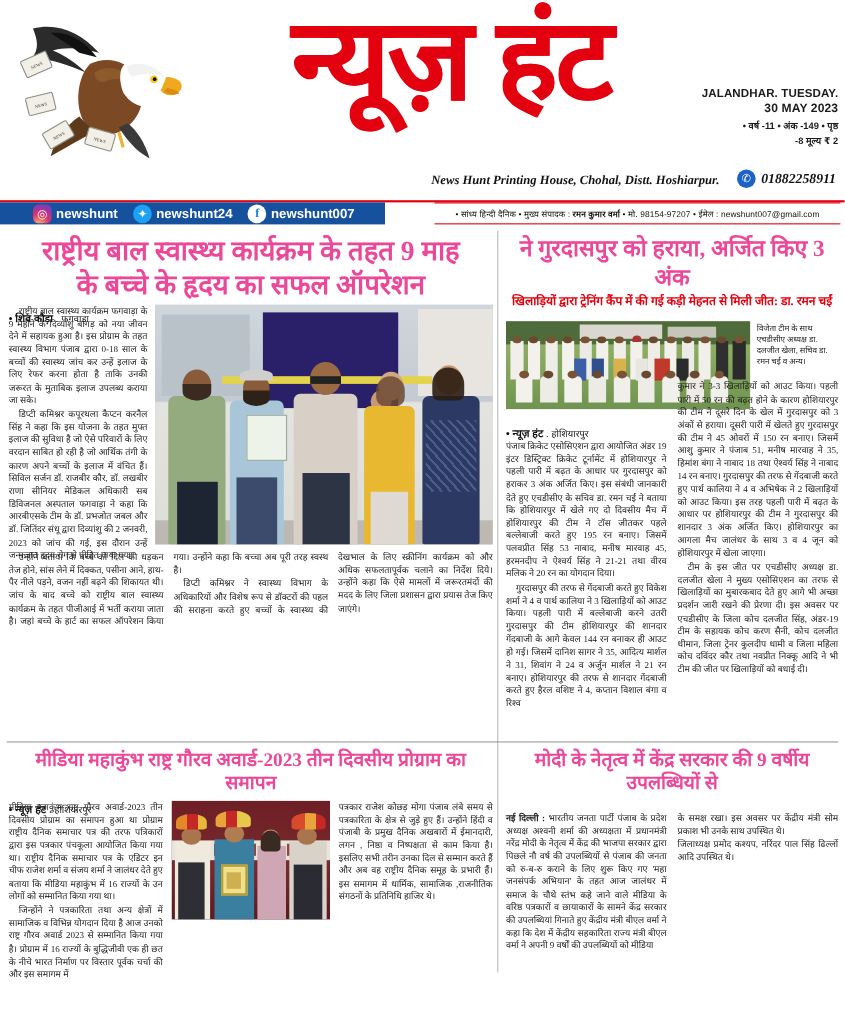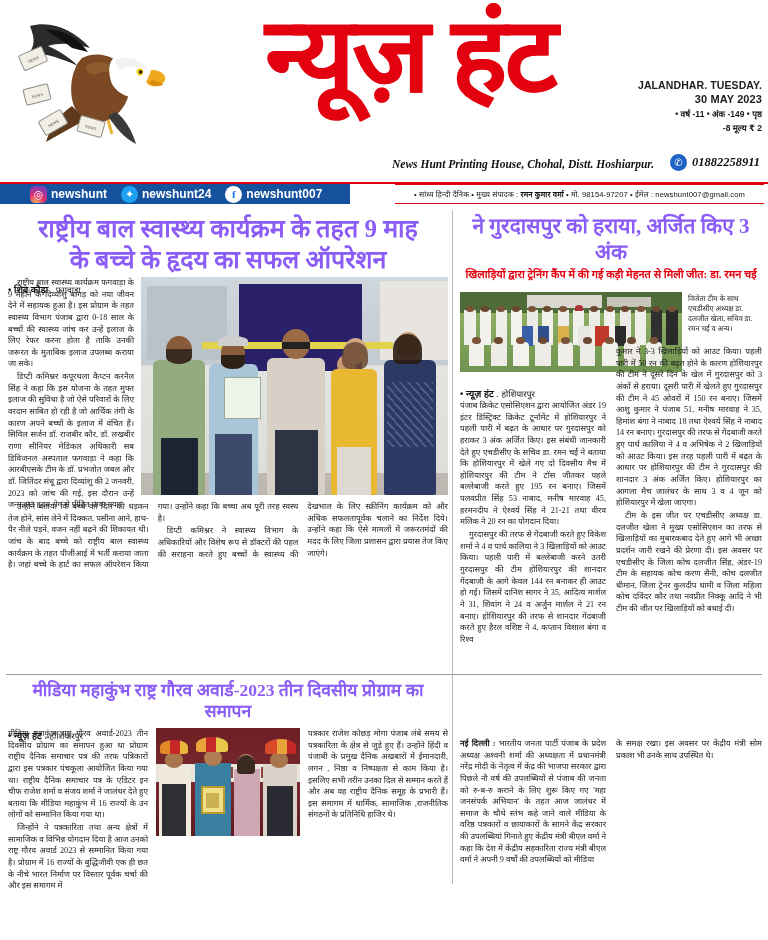--- a/index.html
+++ b/index.html
@@ -81,21 +81,21 @@
   .editorline b { font-weight:700; }
   .redrule-top { position:absolute; left:0; right:0; top:0; height:1.6px; background:#e3000f;}
 
   
   .content { position:relative; padding: 4px 6px 0 6px; }
   .vsep { position:absolute; top:0; bottom:0; width:1px; background:#b9b9b9; }
 
   .sec { position:relative; }
   .hl-main {
     font-family:"Liberation Serif", serif; font-weight:700;
-    color:#8b5cf6; text-align:center; line-height:1.22;
+    color:#ec4899; text-align:center; line-height:1.22;
   }
   .hl-a { font-size:25px; }
   .hl-b { font-size:21px; }
   .hl-c { font-size:17.5px; }
   .subhead-red {
     font-family:"Liberation Serif", serif; font-weight:700;
     color:#e3000f; font-size:11px; text-align:center; line-height:1.3; margin-top:2px;
   }
   .byline { font-size:9.5px; font-weight:700; color:#111; margin:5px 0 4px 0; }
   .byline .dot { color:#111; }
@@ -409,27 +409,29 @@
       <div style="position:absolute; left:0; top:48px; width:140px;">
         <p class="bt noind">मीडिया महाकुंभ राष्ट्र गौरव अवार्ड-2023 तीन दिवसीय प्रोग्राम का समापन हुआ  था प्रोग्राम राष्ट्रीय दैनिक समाचार पत्र की तरफ पत्रिकारों द्वारा इस पत्रकार पंचकूला आयोजित किया गया था। राष्ट्रीय दैनिक समाचार पत्र के एडिटर इन चीफ राजेश शर्मा व संजय शर्मा ने जालंधर देते हुए बताया कि मीडिया महाकुंभ में 16 राज्यों के उन लोगों को सम्मानित किया गया था।</p>
         <p class="bt">जिन्होंने ने पत्रकारिता तथा अन्य क्षेत्रों में सामाजिक व विभिन्न योगदान दिया है आज उनको राष्ट्र गौरव अवार्ड 2023 से सम्मानित किया गया है।  प्रोग्राम में 16 राज्यों के बुद्धिजीवी एक ही छत के नीचे भारत निर्माण पर विस्तार पूर्वक चर्चा  की और इस समागम में</p>
       </div>
       <div style="position:absolute; left:300px; top:48px; width:140px;">
         <p class="bt noind">पत्रकार राजेश कोछड़ मोगा पंजाब लंबे समय से पत्रकारिता के क्षेत्र से जुड़े हुए हैं। उन्होंने हिंदी व पंजाबी के प्रमुख दैनिक अखबारों में ईमानदारी, लगन , निष्ठा व निष्पक्षता से काम किया है। इसलिए सभी तरीन उनका दिल से सम्मान करते हैं और अब वह राष्ट्रीय दैनिक  समूह के प्रभारी हैं। इस समागम में धार्मिक, सामाजिक ,राजनीतिक संगठनों के प्रतिनिधि हाजिर थे।</p>
       </div>
     </div>
 
     <div class="sec" style="position:absolute; left:460px; top:472px; width:302px;">
+      <div class="hl-main hl-c">मोदी के नेतृत्व में केंद्र सरकार की 9 वर्षीय उपलब्धियों से</div>
 
       <div style="position:absolute; left:0; top:58px; width:146px;">
         <p class="bt noind">
           <span class="dateline">नई दिल्ली :</span>
           <span>भारतीय जनता पार्टी पंजाब के प्रदेश अध्यक्ष अश्वनी शर्मा की अध्यक्षता में प्रधानमंत्री नरेंद्र मोदी के नेतृत्व में केंद्र की भाजपा सरकार द्वारा पिछले नौ वर्ष की उपलब्धियों से पंजाब की जनता को रु-ब-रु कराने के लिए शुरू किए गए 'महा जनसंपर्क अभियान' के तहत आज जालंधर में समाज के चौथे स्तंभ कहे जाने वाले मीडिया के वरिष्ठ पत्रकारों व छायाकारों के सामने केंद्र सरकार की उपलब्धियां गिनाते हुए केंद्रीय मंत्री बीएल वर्मा ने कहा कि देश में केंद्रीय सहकारिता राज्य मंत्री बीएल वर्मा ने अपनी 9 वर्षों की उपलब्धियों को मीडिया</span>
         </p>
       </div>
       <div style="position:absolute; left:156px; top:58px; width:146px;">
         <p class="bt noind">के समक्ष रखा। इस अवसर पर केंद्रीय मंत्री सोम प्रकाश भी उनके साथ उपस्थित थे।</p>
+        <p class="bt noind">जिलाध्यक्ष प्रमोद कश्यप, नरिंदर पाल सिंह ढिल्लों आदि उपस्थित थे।</p>
       </div>
     </div>
 
   </div>
 
 </div>
 
 </body></html>

